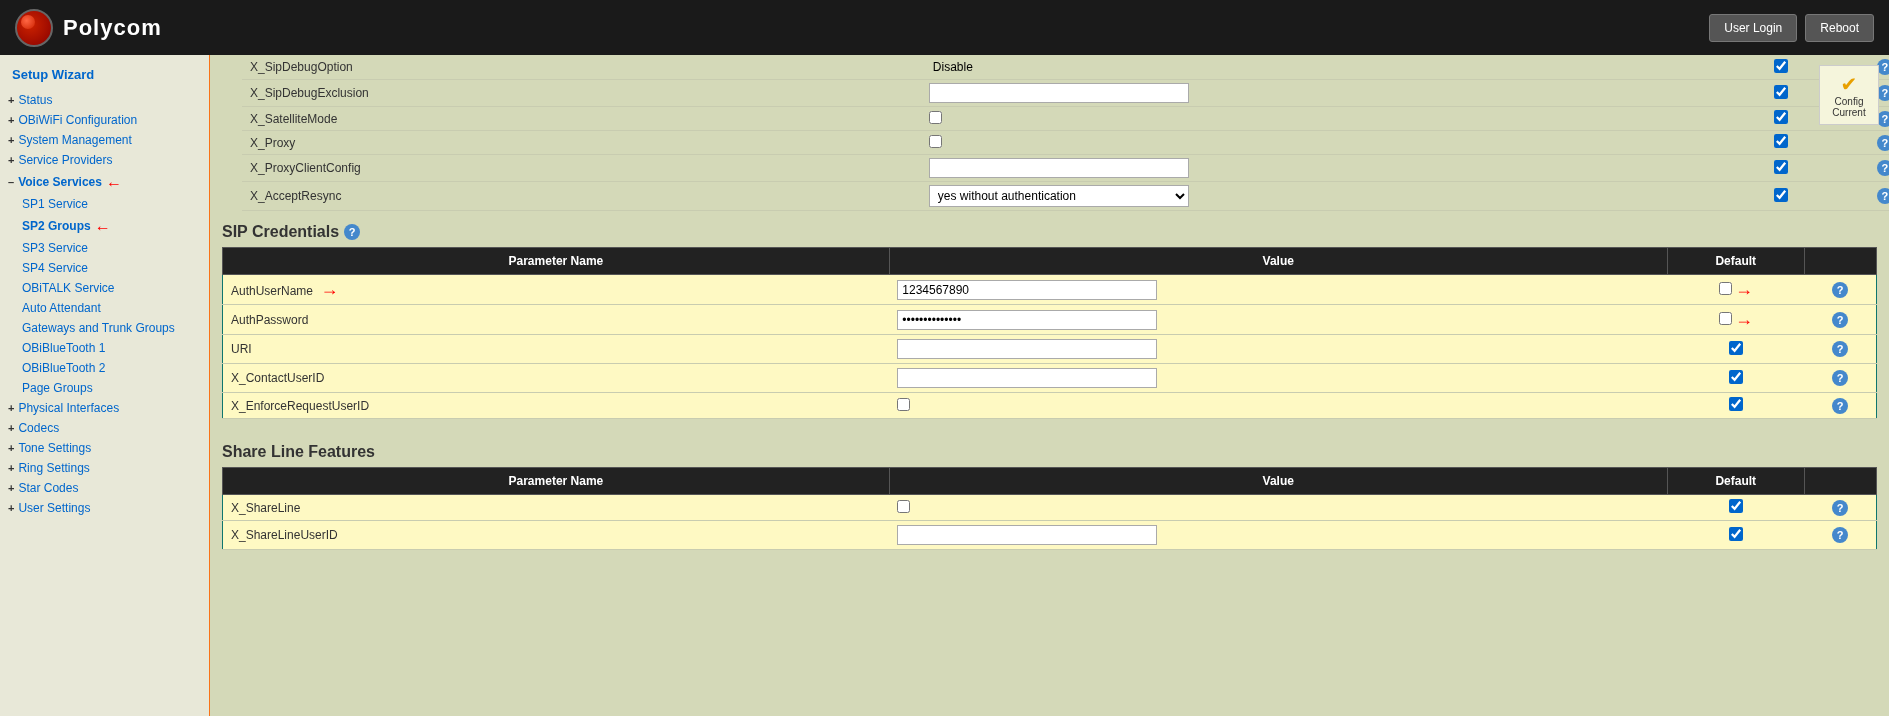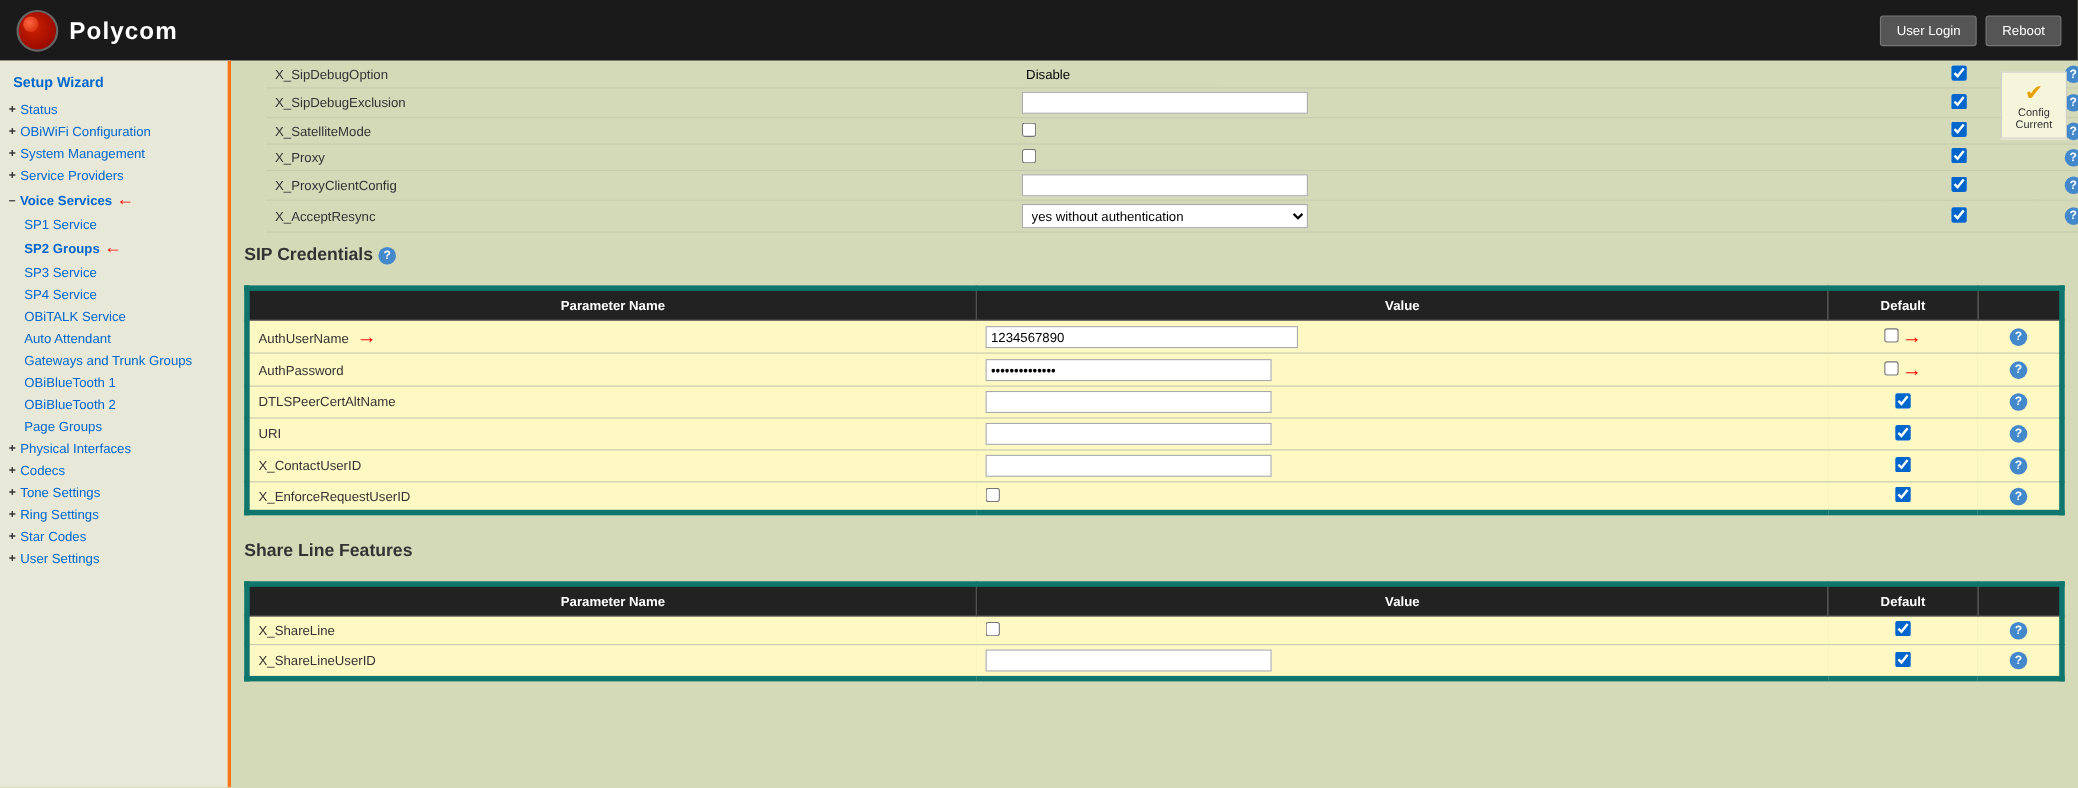--- a/index.html
+++ b/index.html
@@ -84,21 +84,21 @@
     .main-layout {
       display: flex;
       flex: 1;
       overflow: hidden;
     }
 
     
     .sidebar {
       width: 210px;
       background: #e8e8d8;
-      border-right: 3px solid #f97316;
+      border-right: 1px solid #f97316;
       overflow-y: auto;
       flex-shrink: 0;
       padding: 8px 0;
     }
     .sidebar-setup-wizard {
       color: #0066cc;
       font-size: 13px;
       font-weight: bold;
       padding: 4px 12px 8px;
       cursor: pointer;
@@ -200,23 +200,23 @@
       color: #333;
       padding: 12px 12px 6px;
       display: flex;
       align-items: center;
       gap: 5px;
     }
 
     
     .data-table {
       width: calc(100% - 24px);
-      margin: 12px 12px 12px;
+      margin: 0 12px 12px;
       border-collapse: collapse;
-      border: 5px solid #0f766e;
+      border: 1px solid #0f766e;
     }
     .data-table th {
       background: #222;
       color: white;
       padding: 6px 10px;
       font-size: 12px;
       border: 1px solid #555;
     }
     .data-table td {
       padding: 4px 8px;
@@ -452,21 +452,21 @@
         </tr>
       </thead>
       <tbody>
 
         <tr>
           <td class="name-col">
             AuthUserName
             <span style="color:red;font-size:18px;margin-left:4px;">→</span>
           </td>
           <td class="value-col">
-            <input type="text" value="1234567890" style="width: 284px;">
+            <input type="text" value="1234567890" style="width: 260px;">
           </td>
           <td class="default-col">
             <input type="checkbox" style="">
             <span style="color:red;font-size:18px;">→</span>
           </td>
           <td class="help-col">
             <span class="help-icon">?</span>
           </td>
         </tr>
 
@@ -477,32 +477,20 @@
           </td>
           <td class="default-col">
             <input type="checkbox" style="">
             <span style="color:red;font-size:18px;">→</span>
           </td>
           <td class="help-col">
             <span class="help-icon">?</span>
           </td>
         </tr>
 
-        <tr>
-          <td class="name-col">DTLSPeerCertAltName</td>
-          <td class="value-col">
-            <input type="text" value="" style="width: 260px;">
-          </td>
-          <td class="default-col">
-            <input type="checkbox" class="checkbox-blue" checked="" style="">
-          </td>
-          <td class="help-col">
-            <span class="help-icon">?</span>
-          </td>
-        </tr>
 
         <tr>
           <td class="name-col">URI</td>
           <td class="value-col">
             <input type="text" value="" style="width: 260px;">
           </td>
           <td class="default-col">
             <input type="checkbox" class="checkbox-blue" checked="" style="">
           </td>
           <td class="help-col">

